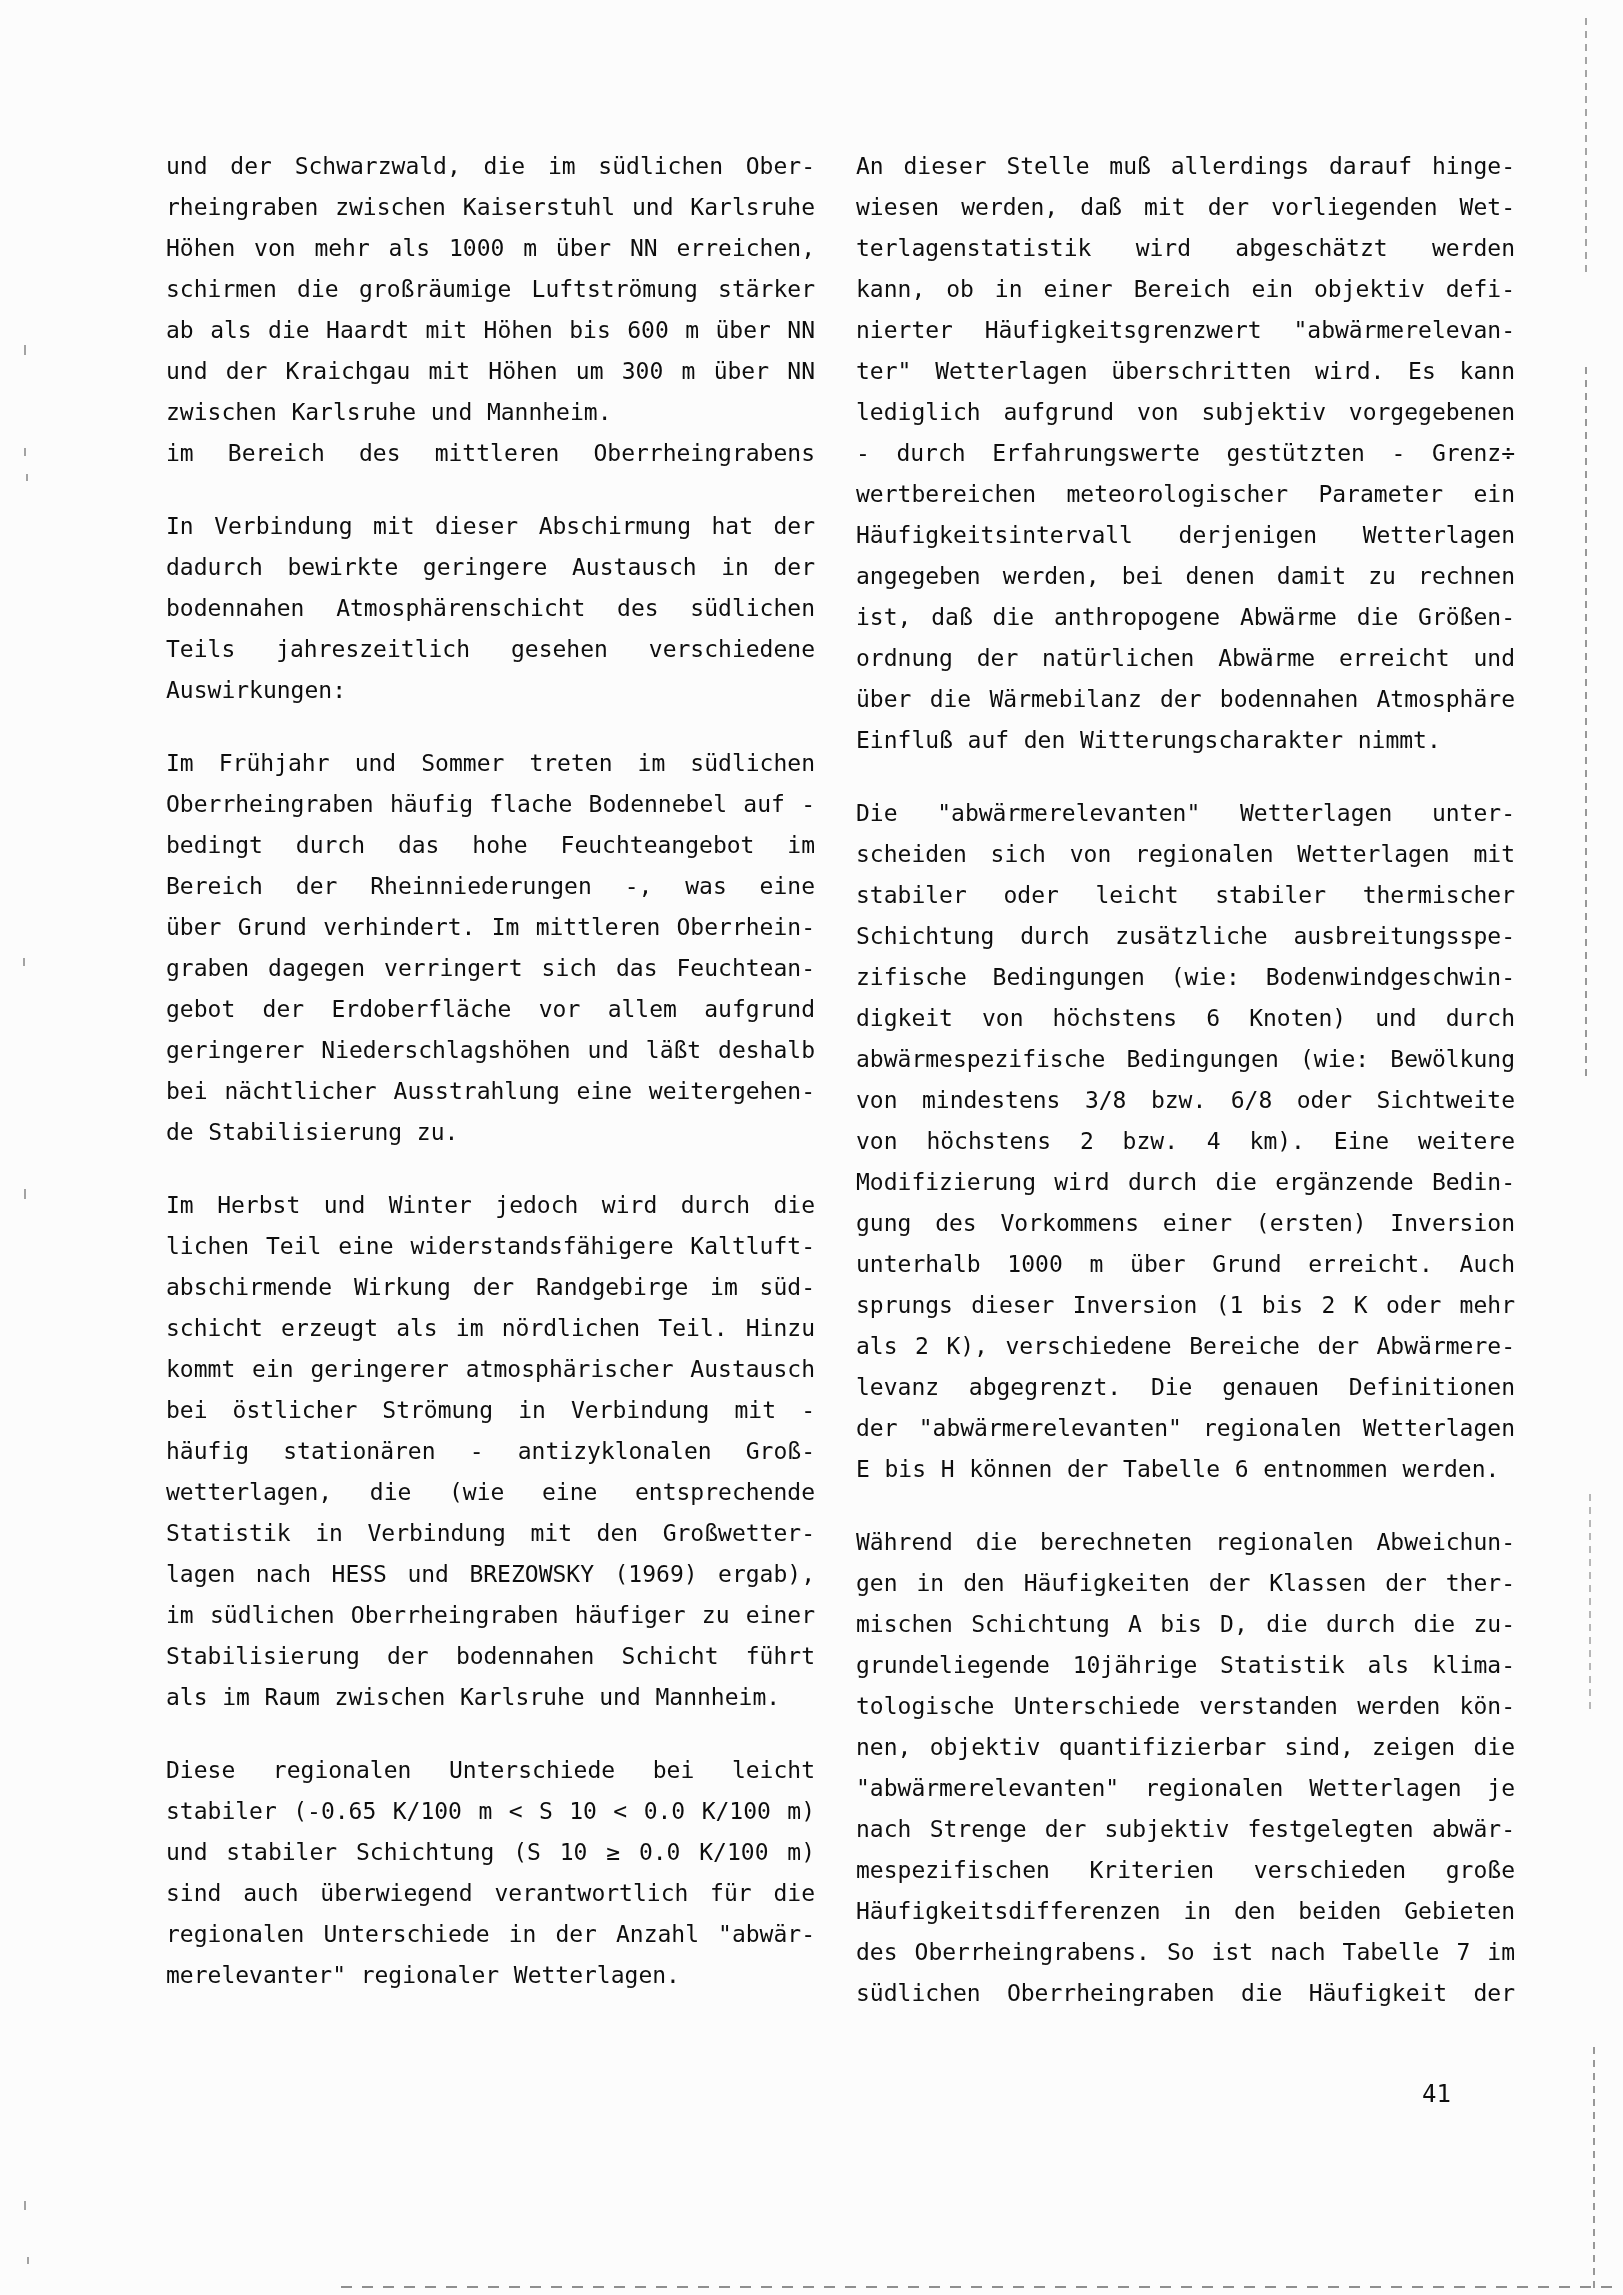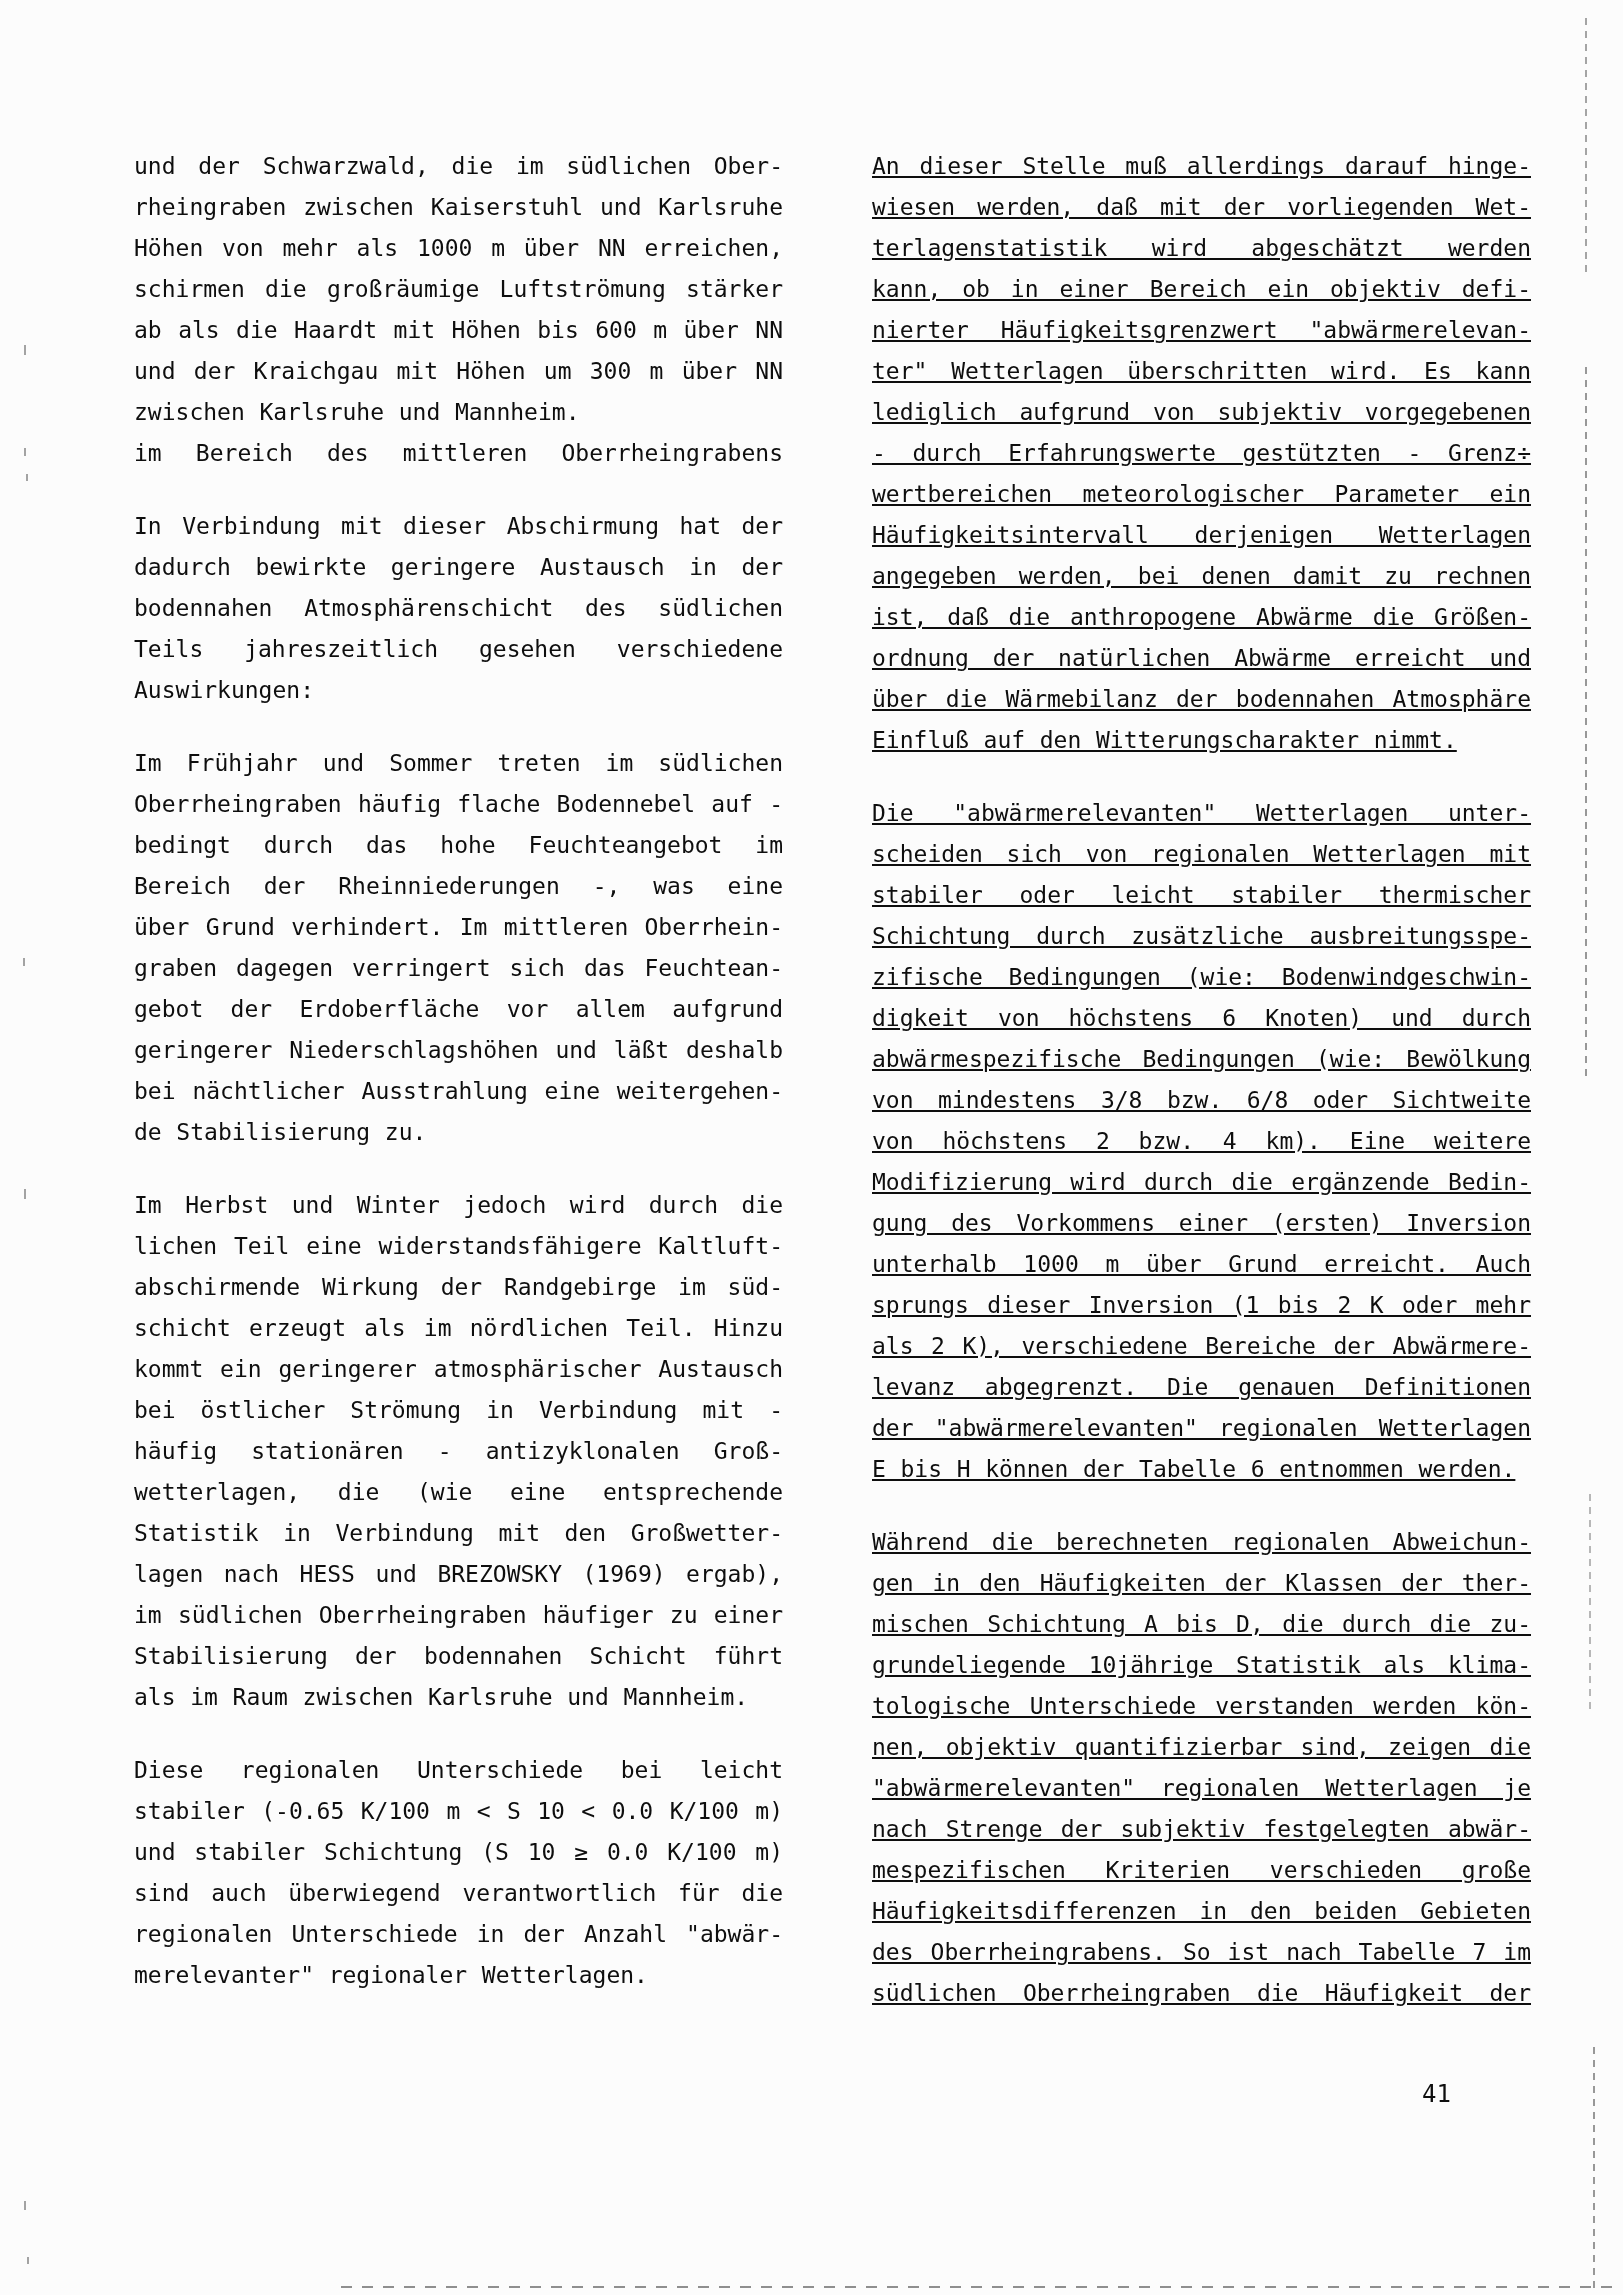--- a/index.html
+++ b/index.html
@@ -15,23 +15,24 @@
     color: #0e0e0e;
     overflow: hidden;
   }
   .page {
     position: absolute;
     inset: 0;
   }
   .text-column {
     position: absolute;
     top: 146px;
+    margin-left: 32px;
   }
   #col-left  { left: 134px;  width: 649px; }
-  #col-right { left: 872px; width: 659px; text-decoration: underline; }
+  #col-right { left: 824px; width: 659px; }
   .paragraph {
     margin: 0 0 32px 0;
   }
   .line {
     font-size: 23px;
     line-height: 41px;
     height: 41px;
     overflow: hidden;
     text-align: justify;
     text-align-last: justify;

